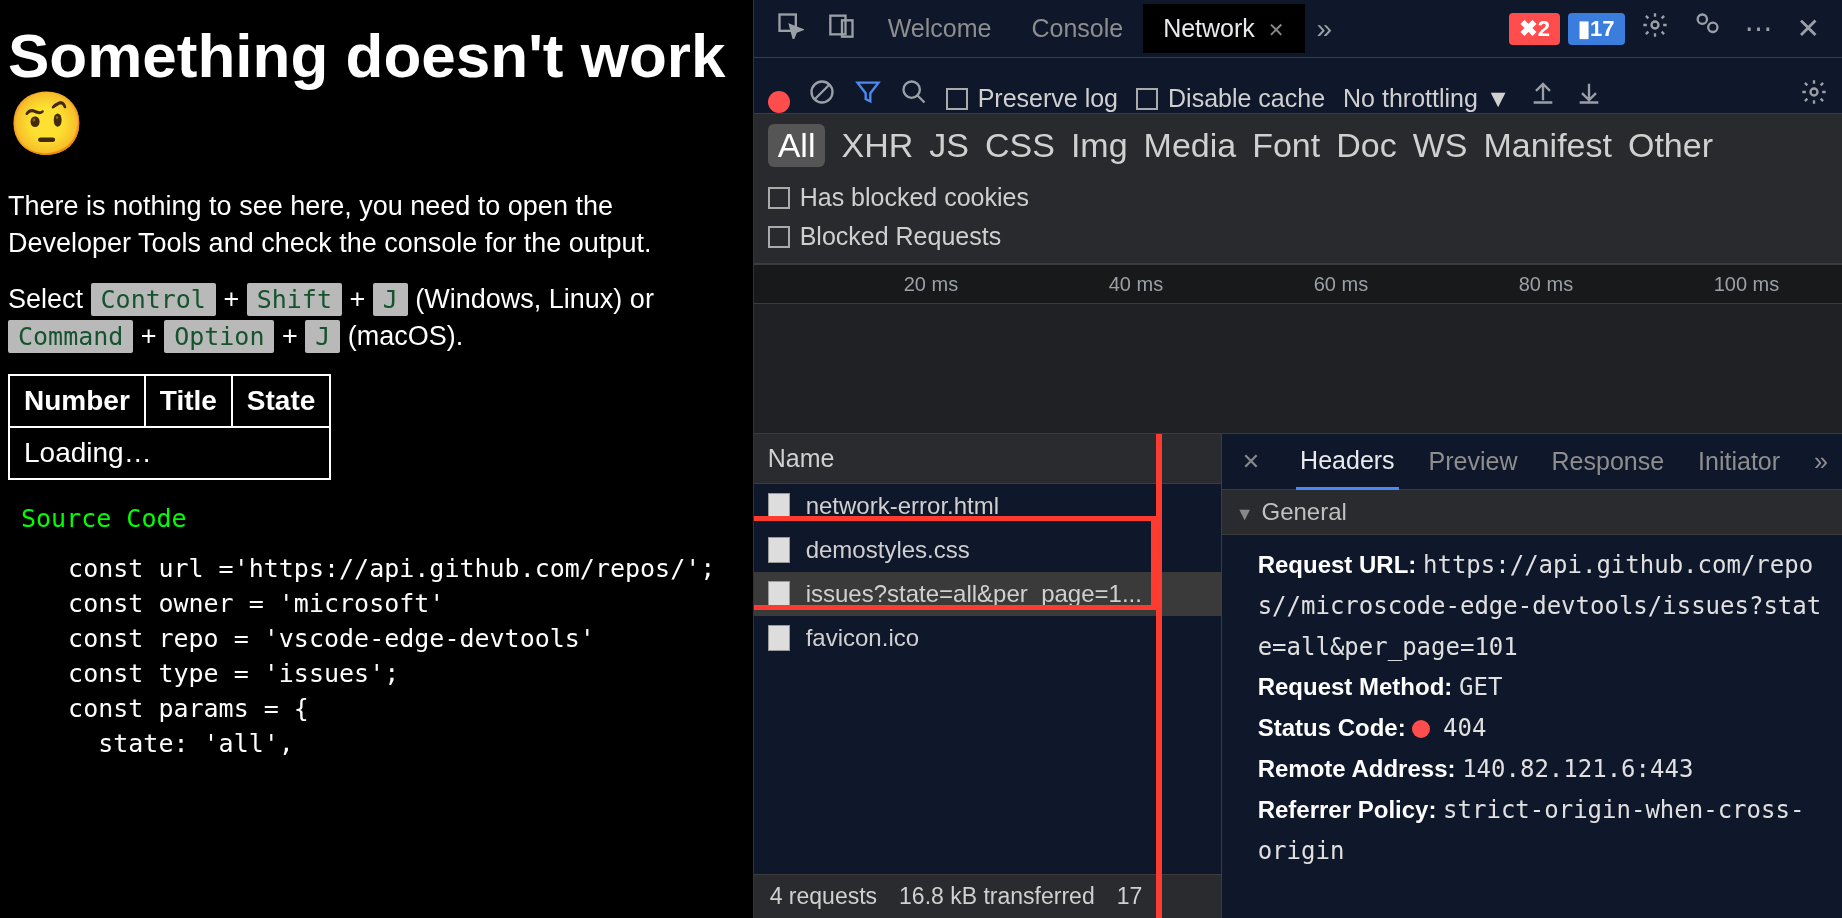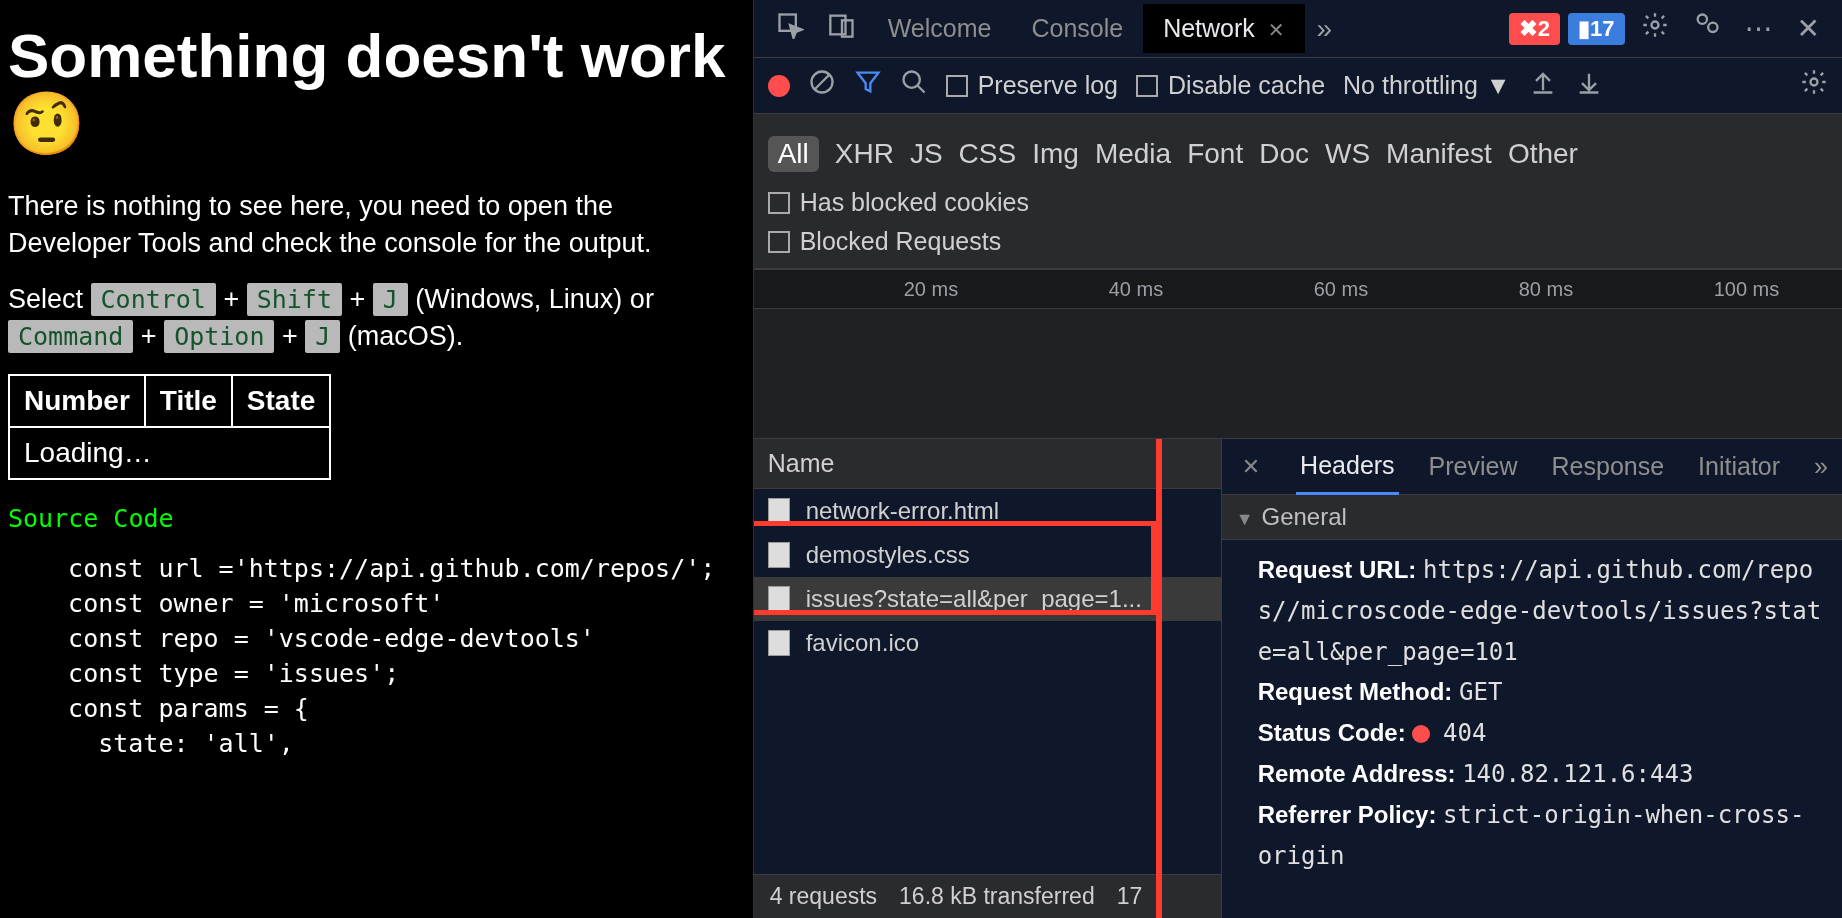--- a/index.html
+++ b/index.html
@@ -47,21 +47,21 @@
   padding: 6px 14px;
   font-size: 28px;
   text-align: left;
 }
 .tbl th { font-weight: 700; }
 .code-area {
   margin-top: 22px;
   font-family: "Menlo","Consolas",monospace;
   font-size: 25px;
 }
-.src-title { color: #00ff00; }
+.src-title { color: #00ff00; margin-left: 13px; }
 .code-block { margin-top: 16px; white-space: pre; color: #fff; line-height: 1.4; padding-left: 30px;}
 
 
 .devtools {
   flex: 1;
   background: #0f172a;
   color: #ccc;
   font-size: 25px;
   display: flex;
   flex-direction: column;
@@ -102,21 +102,21 @@
   font-size: 22px;
   font-weight: 600;
   margin: 0 4px;
 }
 .badge.err { background: #ff4d4d; color: #fff; }
 .badge.info { background: #3b7ddd; color: #fff; }
 
 
 .toolbar {
   display: flex;
-  align-items: center;
+  align-items: flex-end;
   height: 56px;
   padding: 0 14px;
   border-bottom: 1px solid #3c3c3c;
   gap: 18px;
 }
 .rec-dot {
   width: 22px; height: 22px; border-radius: 50%;
   background: #ff4d4d;
 }
 .toolbar .ico { color: #9aa0a6; font-size: 26px; cursor: pointer; }
@@ -154,22 +154,21 @@
   display: flex;
   align-items: center;
   flex-wrap: wrap;
   gap: 16px;
   padding: 10px 14px 6px 14px;
   background: #292a2d;
 }
 .type-item {
   color: #d0d0d0;
   cursor: pointer;
-  font-size: 28px;
-  margin-top: 12px;
+  font-size: 34px;
 }
 .type-item.active {
   background: #555;
   color: #fff;
   padding: 2px 10px;
   border-radius: 6px;
 }
 .type-row2 {
   display: flex;
   align-items: center;

